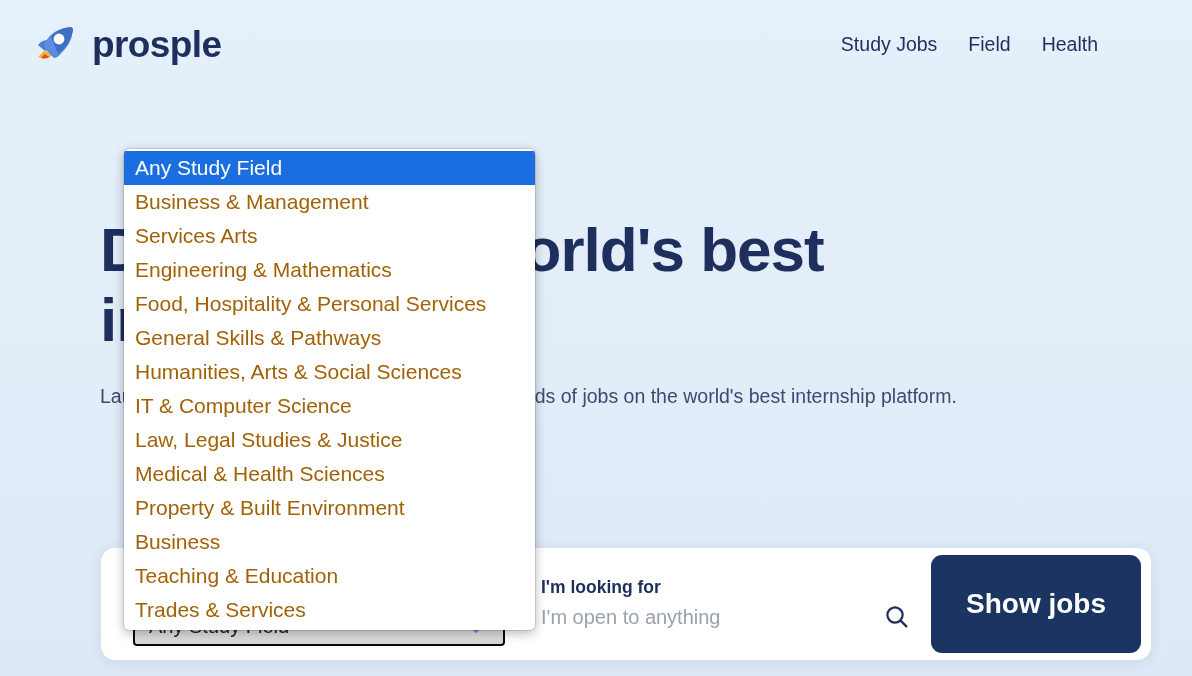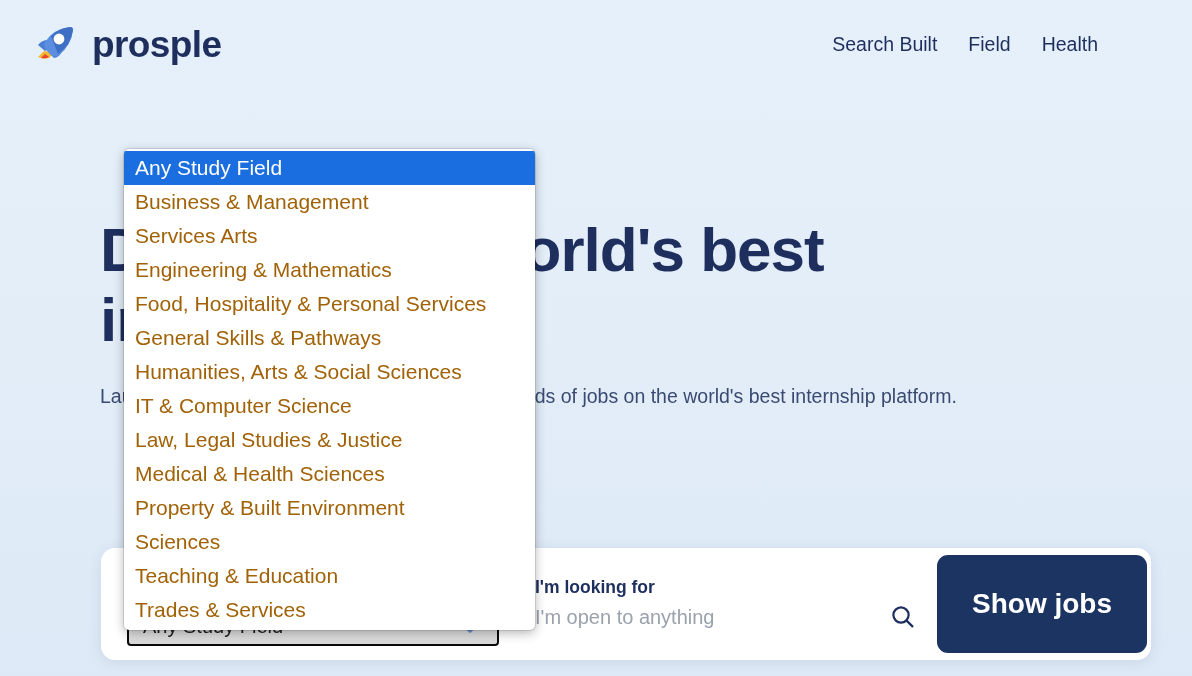--- a/index.html
+++ b/index.html
@@ -98,21 +98,21 @@
     position: absolute;
     left: 101px;
     top: 548px;
     width: 1050px;
     height: 112px;
     background: #ffffff;
     border-radius: 14px;
     box-shadow: 0 2px 14px rgba(30,47,94,0.10);
     display: flex;
     align-items: center;
-    padding: 0 4px;
+    padding: 0 10px;
     gap: 14px;
   }
   .field-study {
     width: 400px;
     height: 100%;
     position: relative;
   }
   .field-keyword {
     flex: 1 1 auto;
     height: 100%;
@@ -249,21 +249,21 @@
           <path d="M20 37 Q26 36 28 30 L22 27 L16 33 Z" fill="#4a7fd4"></path>
           <path d="M36 6 Q19 8 11 21 Q9 25 12 29 L17 34 Q21 37 25 34 Q37 25 39 9 Q39 6 36 6 Z" fill="#5b8ee0"></path>
           <path d="M36 6 Q25 7 17 15 L24 33 Q37 24 39 9 Q39 6 36 6 Z" fill="#3f6fc4"></path>
           <circle cx="25" cy="18" r="5.4" fill="#ffffff"></circle>
         </svg>
       </span>
       <span class="brand-name">prosple</span>
     </a>
 
     <nav class="nav">
-      <a class="nav-link" href="#">Search Built</a>
+      <a class="nav-link" href="#">Study Jobs</a>
       <a class="nav-link" href="#">Field</a>
       <a class="nav-link" href="#">Health</a>
     </nav>
   </header>
 
   <section class="hero">
     <h1 class="hero-title">Discover the world's best internships</h1>
     <p class="hero-sub">Launch your career by applying for one of thousands of jobs on the world's best internship platform.</p>
   </section>
 
@@ -303,18 +303,18 @@
       <li class="dd-item">Business &amp; Management</li>
       <li class="dd-item">Services Arts</li>
       <li class="dd-item">Engineering &amp; Mathematics</li>
       <li class="dd-item">Food, Hospitality &amp; Personal Services</li>
       <li class="dd-item">General Skills &amp; Pathways</li>
       <li class="dd-item">Humanities, Arts &amp; Social Sciences</li>
       <li class="dd-item">IT &amp; Computer Science</li>
       <li class="dd-item">Law, Legal Studies &amp; Justice</li>
       <li class="dd-item">Medical &amp; Health Sciences</li>
       <li class="dd-item">Property &amp; Built Environment</li>
-      <li class="dd-item">Sciences</li>
+      <li class="dd-item">Business</li>
       <li class="dd-item">Teaching &amp; Education</li>
       <li class="dd-item">Trades &amp; Services</li>
     </ul>
 
 </div>
 
 </body></html>

